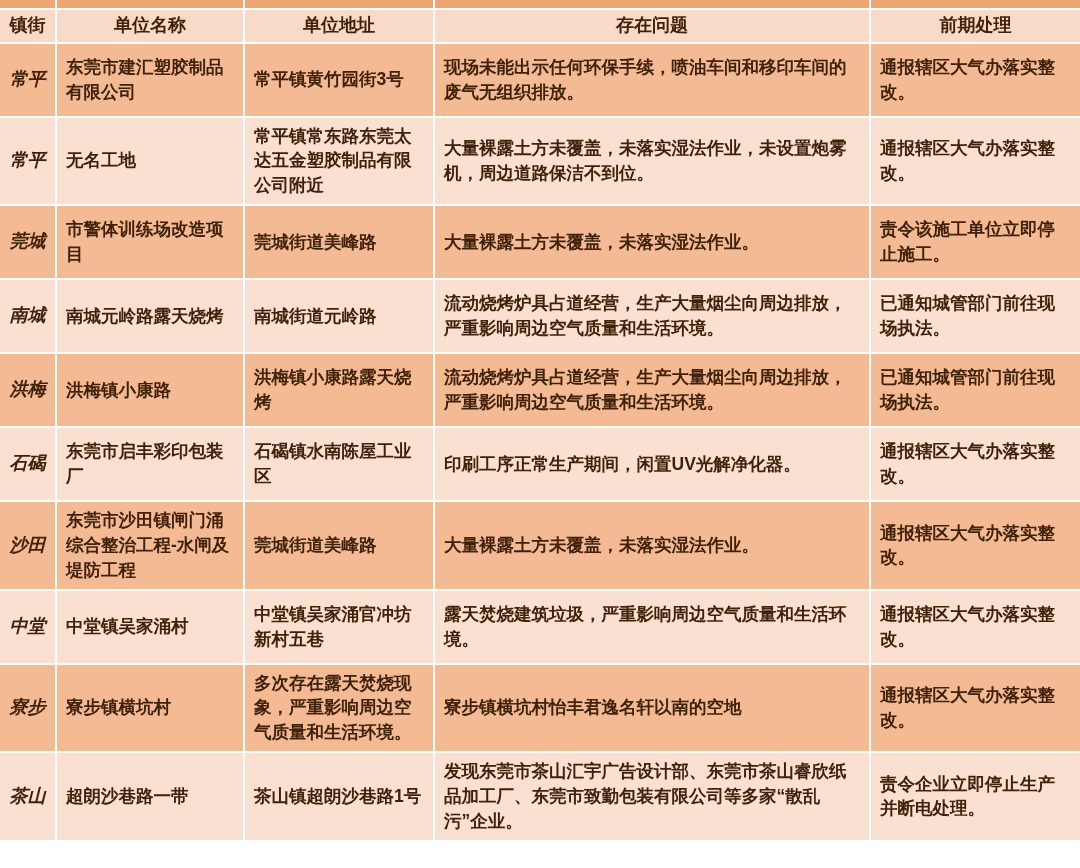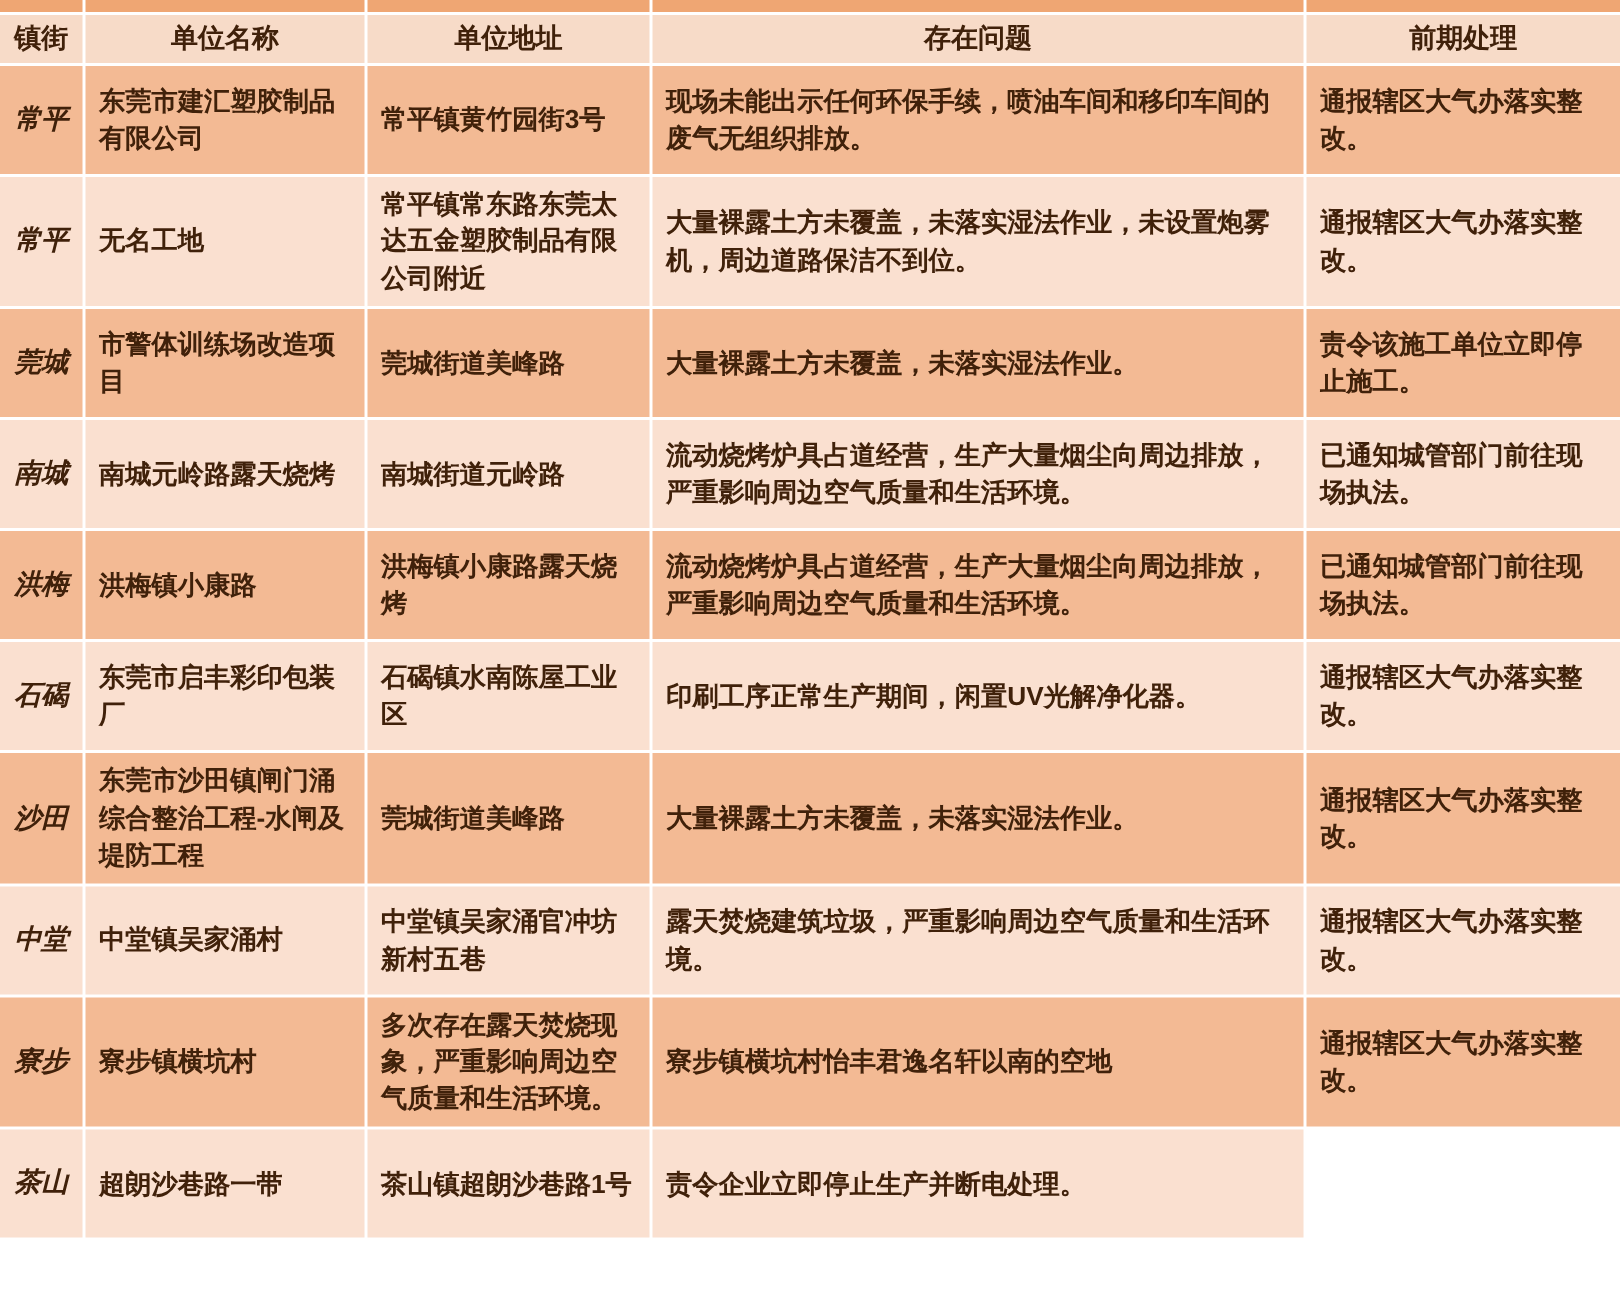--- a/index.html
+++ b/index.html
@@ -144,17 +144,18 @@
         <div class="cell town">寮步</div>
         <div class="cell">寮步镇横坑村</div>
         <div class="cell">多次存在露天焚烧现象，严重影响周边空气质量和生活环境。</div>
         <div class="cell">寮步镇横坑村怡丰君逸名轩以南的空地</div>
         <div class="cell">通报辖区大气办落实整改。</div>
       </div>
       <div class="row data-row light">
         <div class="cell town">茶山</div>
         <div class="cell">超朗沙巷路一带</div>
         <div class="cell">茶山镇超朗沙巷路1号</div>
+        <div class="cell">发现东莞市茶山汇宇广告设计部、东莞市茶山睿欣纸品加工厂、东莞市致勤包装有限公司等多家“散乱污”企业。</div>
         <div class="cell">责令企业立即停止生产并断电处理。</div>
       </div>
     </div>
 
 </div>
 
 </body></html>

